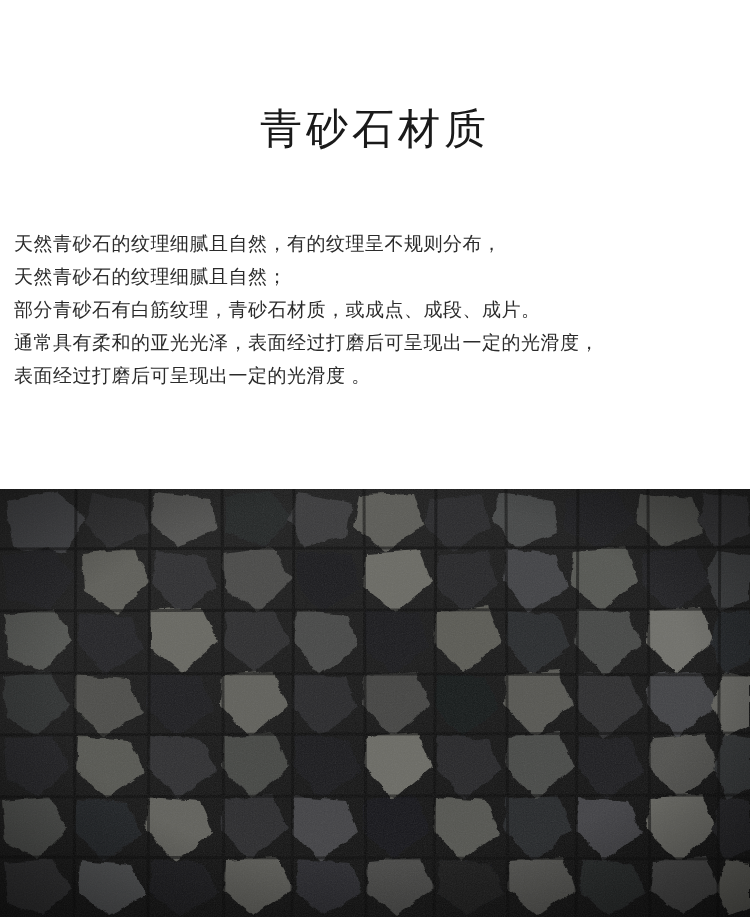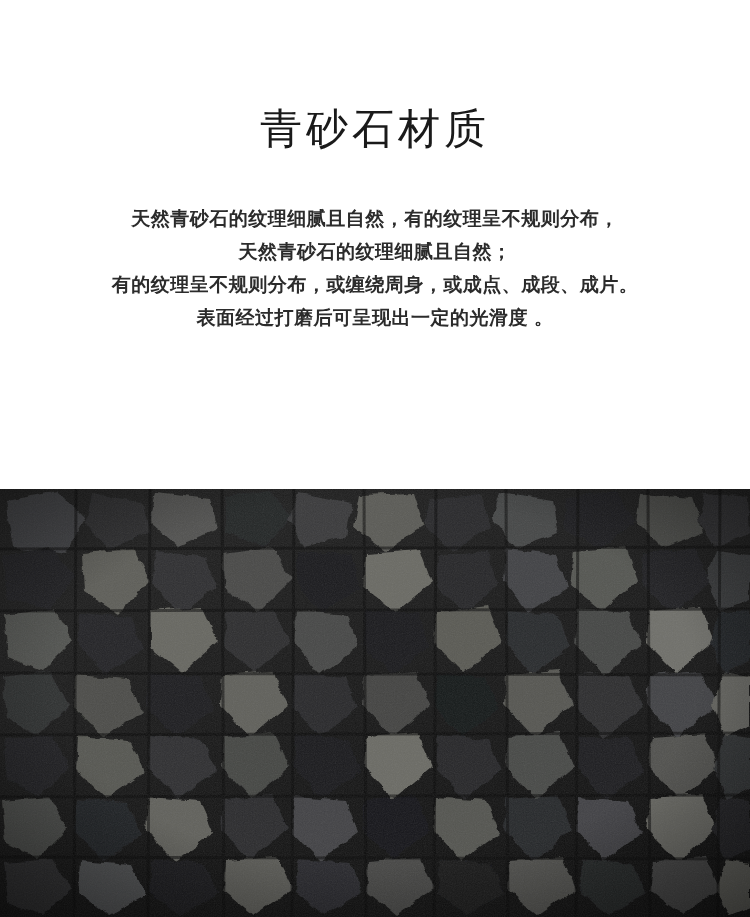--- a/index.html
+++ b/index.html
@@ -26,24 +26,23 @@
   .page-title {
     font-family: "Liberation Serif", serif;
     font-size: 42px;
     letter-spacing: 4px;
     color: #1a1a1a;
     font-weight: 400;
     line-height: 1.2;
     margin: 0;
   }
   .body-block {
-    margin-top: 48px;
-    text-align: center;
+    margin-top: 73px;
+    text-align: left;
     padding: 0 14px;
-    font-weight: bold;
   }
   .body-line {
     font-family: "Liberation Sans", sans-serif;
     font-size: 19px;
     line-height: 33px;
     color: #2b2b2b;
     letter-spacing: 0.5px;
     white-space: nowrap;
   }
   .photo {
@@ -64,21 +63,22 @@
 
 <div class="page">
 
   <div class="title-block">
     <h1 class="page-title">青砂石材质</h1>
   </div>
 
   <div class="body-block">
     <div class="body-line">天然青砂石的纹理细腻且自然，有的纹理呈不规则分布，</div>
     <div class="body-line">天然青砂石的纹理细腻且自然；</div>
-    <div class="body-line">有的纹理呈不规则分布，或缠绕周身，或成点、成段、成片。</div>
+    <div class="body-line">部分青砂石有白筋纹理，青砂石材质，或成点、成段、成片。</div>
+    <div class="body-line">通常具有柔和的亚光光泽，表面经过打磨后可呈现出一定的光滑度，</div>
     <div class="body-line">表面经过打磨后可呈现出一定的光滑度 。</div>
   </div>
 
   <div class="photo">
     <svg width="750" height="428" viewBox="0 0 750 428" xmlns="http://www.w3.org/2000/svg" aria-hidden="true">
       <defs>
         <linearGradient id="bgGrad" x1="0" y1="0" x2="0.4" y2="1">
           <stop offset="0%" stop-color="#2b2b2b"></stop>
           <stop offset="45%" stop-color="#232323"></stop>
           <stop offset="100%" stop-color="#161616"></stop>

